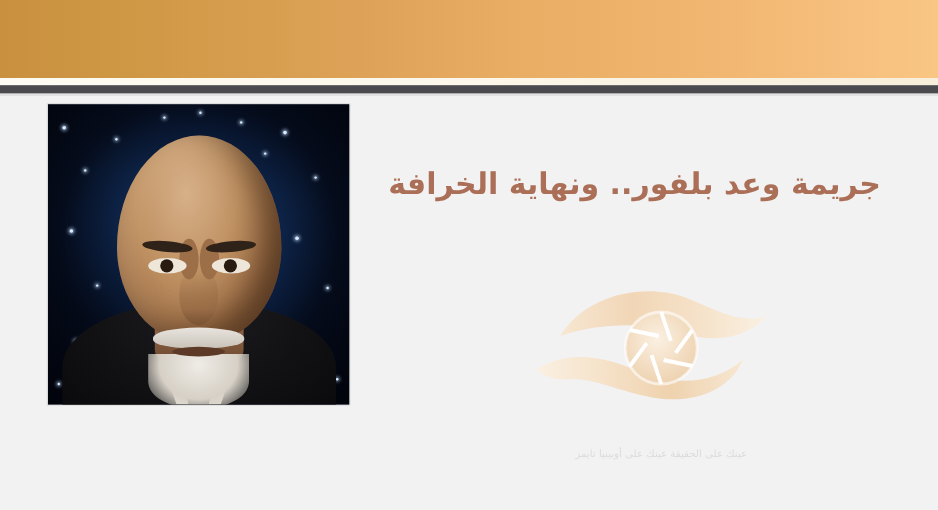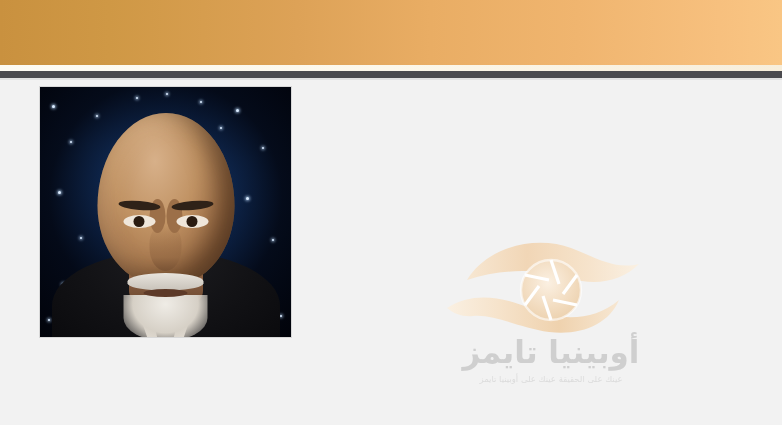--- a/index.html
+++ b/index.html
@@ -349,20 +349,21 @@
       <div class="eye right">
         <div class="pupil"></div>
       </div>
       <div class="nose"></div>
       <div class="beard"></div>
       <div class="moustache"></div>
       <div class="mouth"></div>
     </div>
   </div>
 
+  <div class="headline">جريمة وعد بلفور.. ونهاية الخرافة</div>
 
 
   <div class="logo">
     <div class="logo-mark">
       <svg viewBox="0 0 216 100" width="216" height="100" aria-hidden="true">
         <defs>
           <linearGradient id="swooshTop" x1="0" y1="0" x2="1" y2="0">
             <stop offset="0%" stop-color="#f7e7d2"></stop>
             <stop offset="35%" stop-color="#f1d6b6"></stop>
             <stop offset="70%" stop-color="#f6e3cb"></stop>
@@ -398,17 +399,16 @@
             <path d="M26 -15 L12 4"></path>
             <path d="M26 15 L2 10"></path>
             <path d="M0 30 L-8 6"></path>
             <path d="M-26 15 L-12 -4"></path>
             <path d="M-26 -15 L-2 -10"></path>
           </g>
           <circle r="30" fill="none" stroke="#ffffff" stroke-width="2.4" opacity="0.6"></circle>
         </g>
       </svg>
     </div>
-    <div class="logo-wordmark">أوبينيا تايمز</div>
     <div class="logo-tagline">عينك على الحقيقة  عينك على  أوبينيا تايمز</div>
   </div>
 
 </div>
 
 </body></html>

